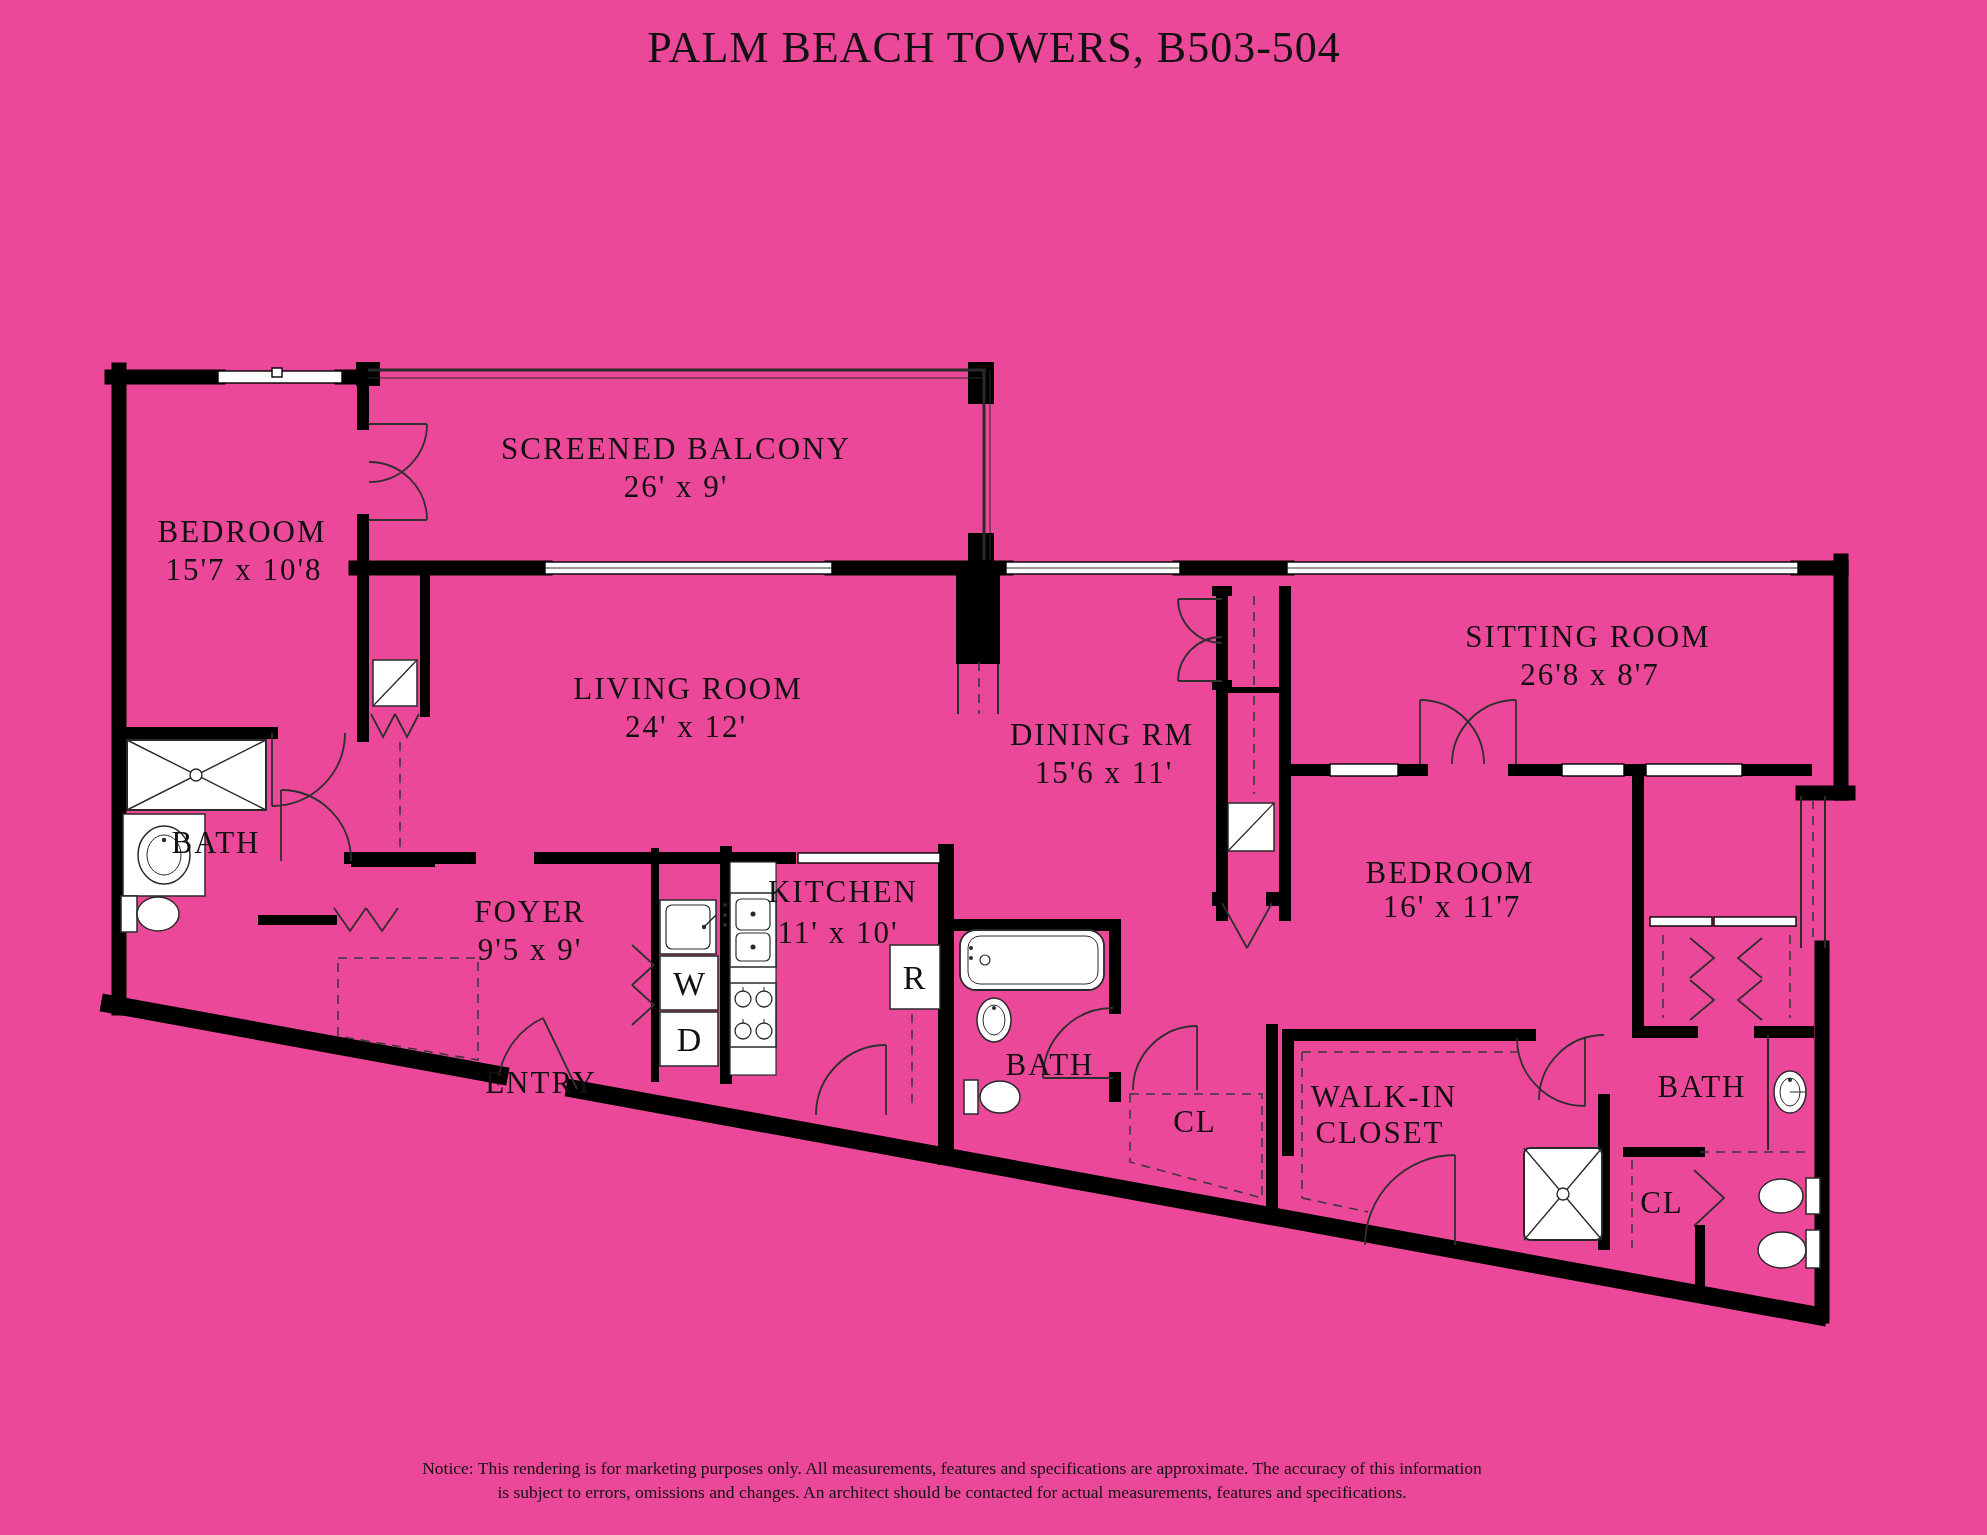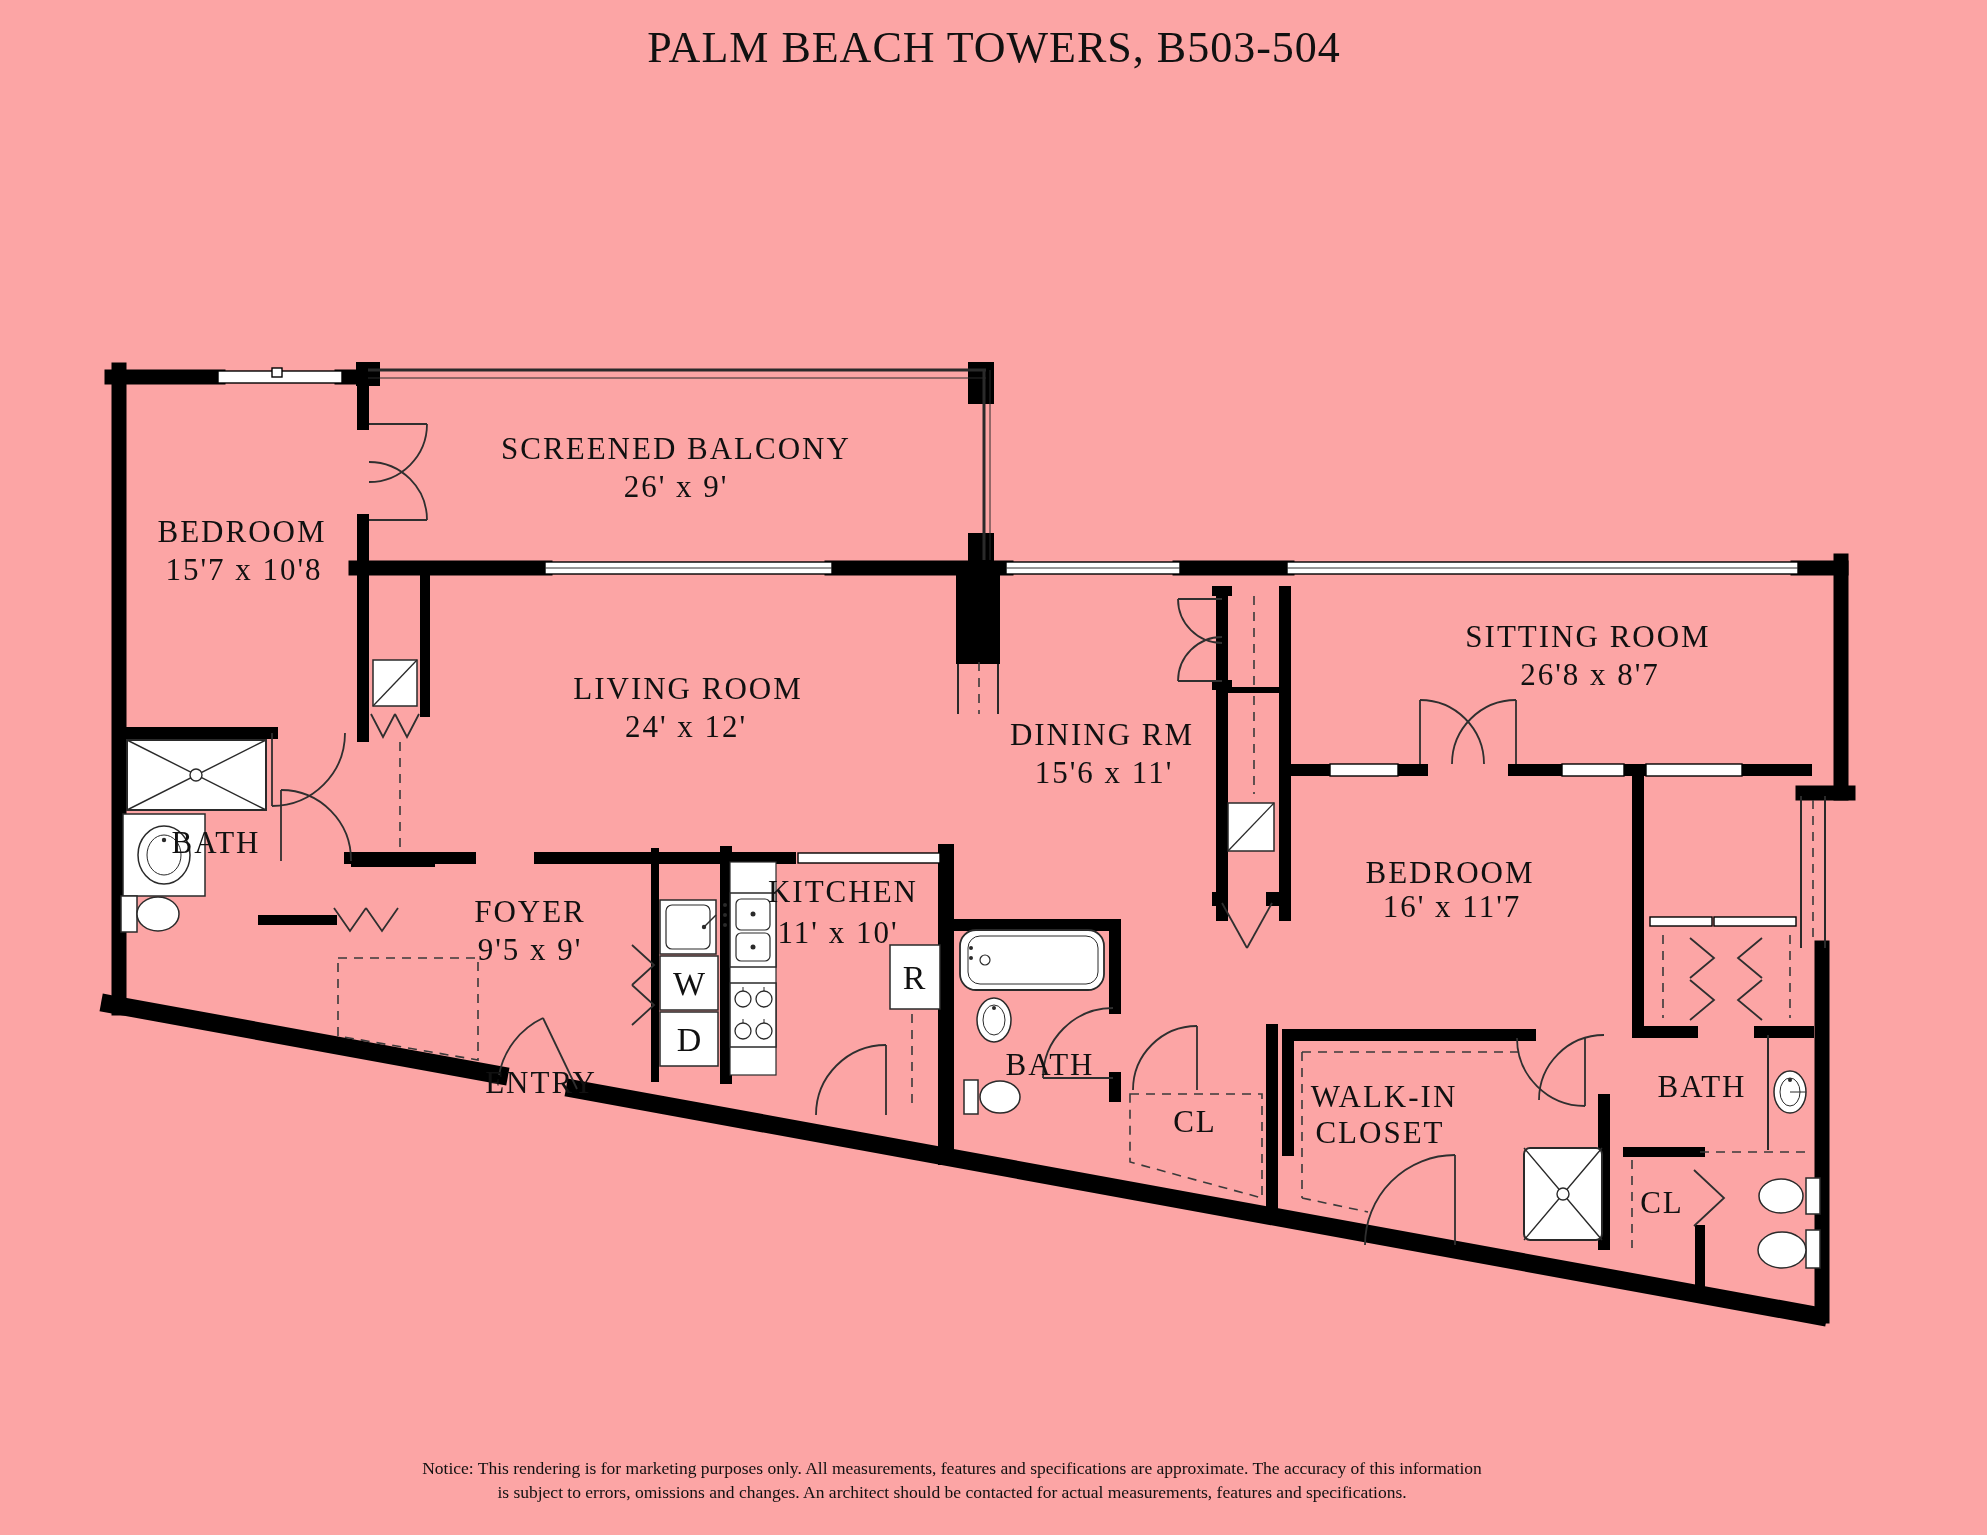--- a/index.html
+++ b/index.html
@@ -1,16 +1,16 @@
 <!DOCTYPE html>
 <html><head>
 <meta charset="utf-8">
 <style>
   html,body{margin:0;padding:0;background:#ffffff;}
-  .page{position:relative;width:1987px;height:1535px;background:#fca5a5;overflow:hidden;
+  .page{position:relative;width:1987px;height:1535px;background:#ec4899;overflow:hidden;
         font-family:"Liberation Serif", serif;}
   svg{position:absolute;left:0;top:0;}
   .wall{stroke:#000;fill:none;}
   .thin{stroke:#2a2a2a;fill:none;}
   .fix{stroke:#2a2a2a;fill:#fff;}
   .dash{stroke:#3a3a3a;fill:none;stroke-dasharray:9 7;stroke-width:1.6;}
   .door{stroke:#2f2f2f;fill:none;stroke-width:1.8;}
   .win{fill:#fff;stroke:#000;stroke-width:1.4;}
   text{fill:#111;}
   .room{font-size:31px;letter-spacing:2px;}

